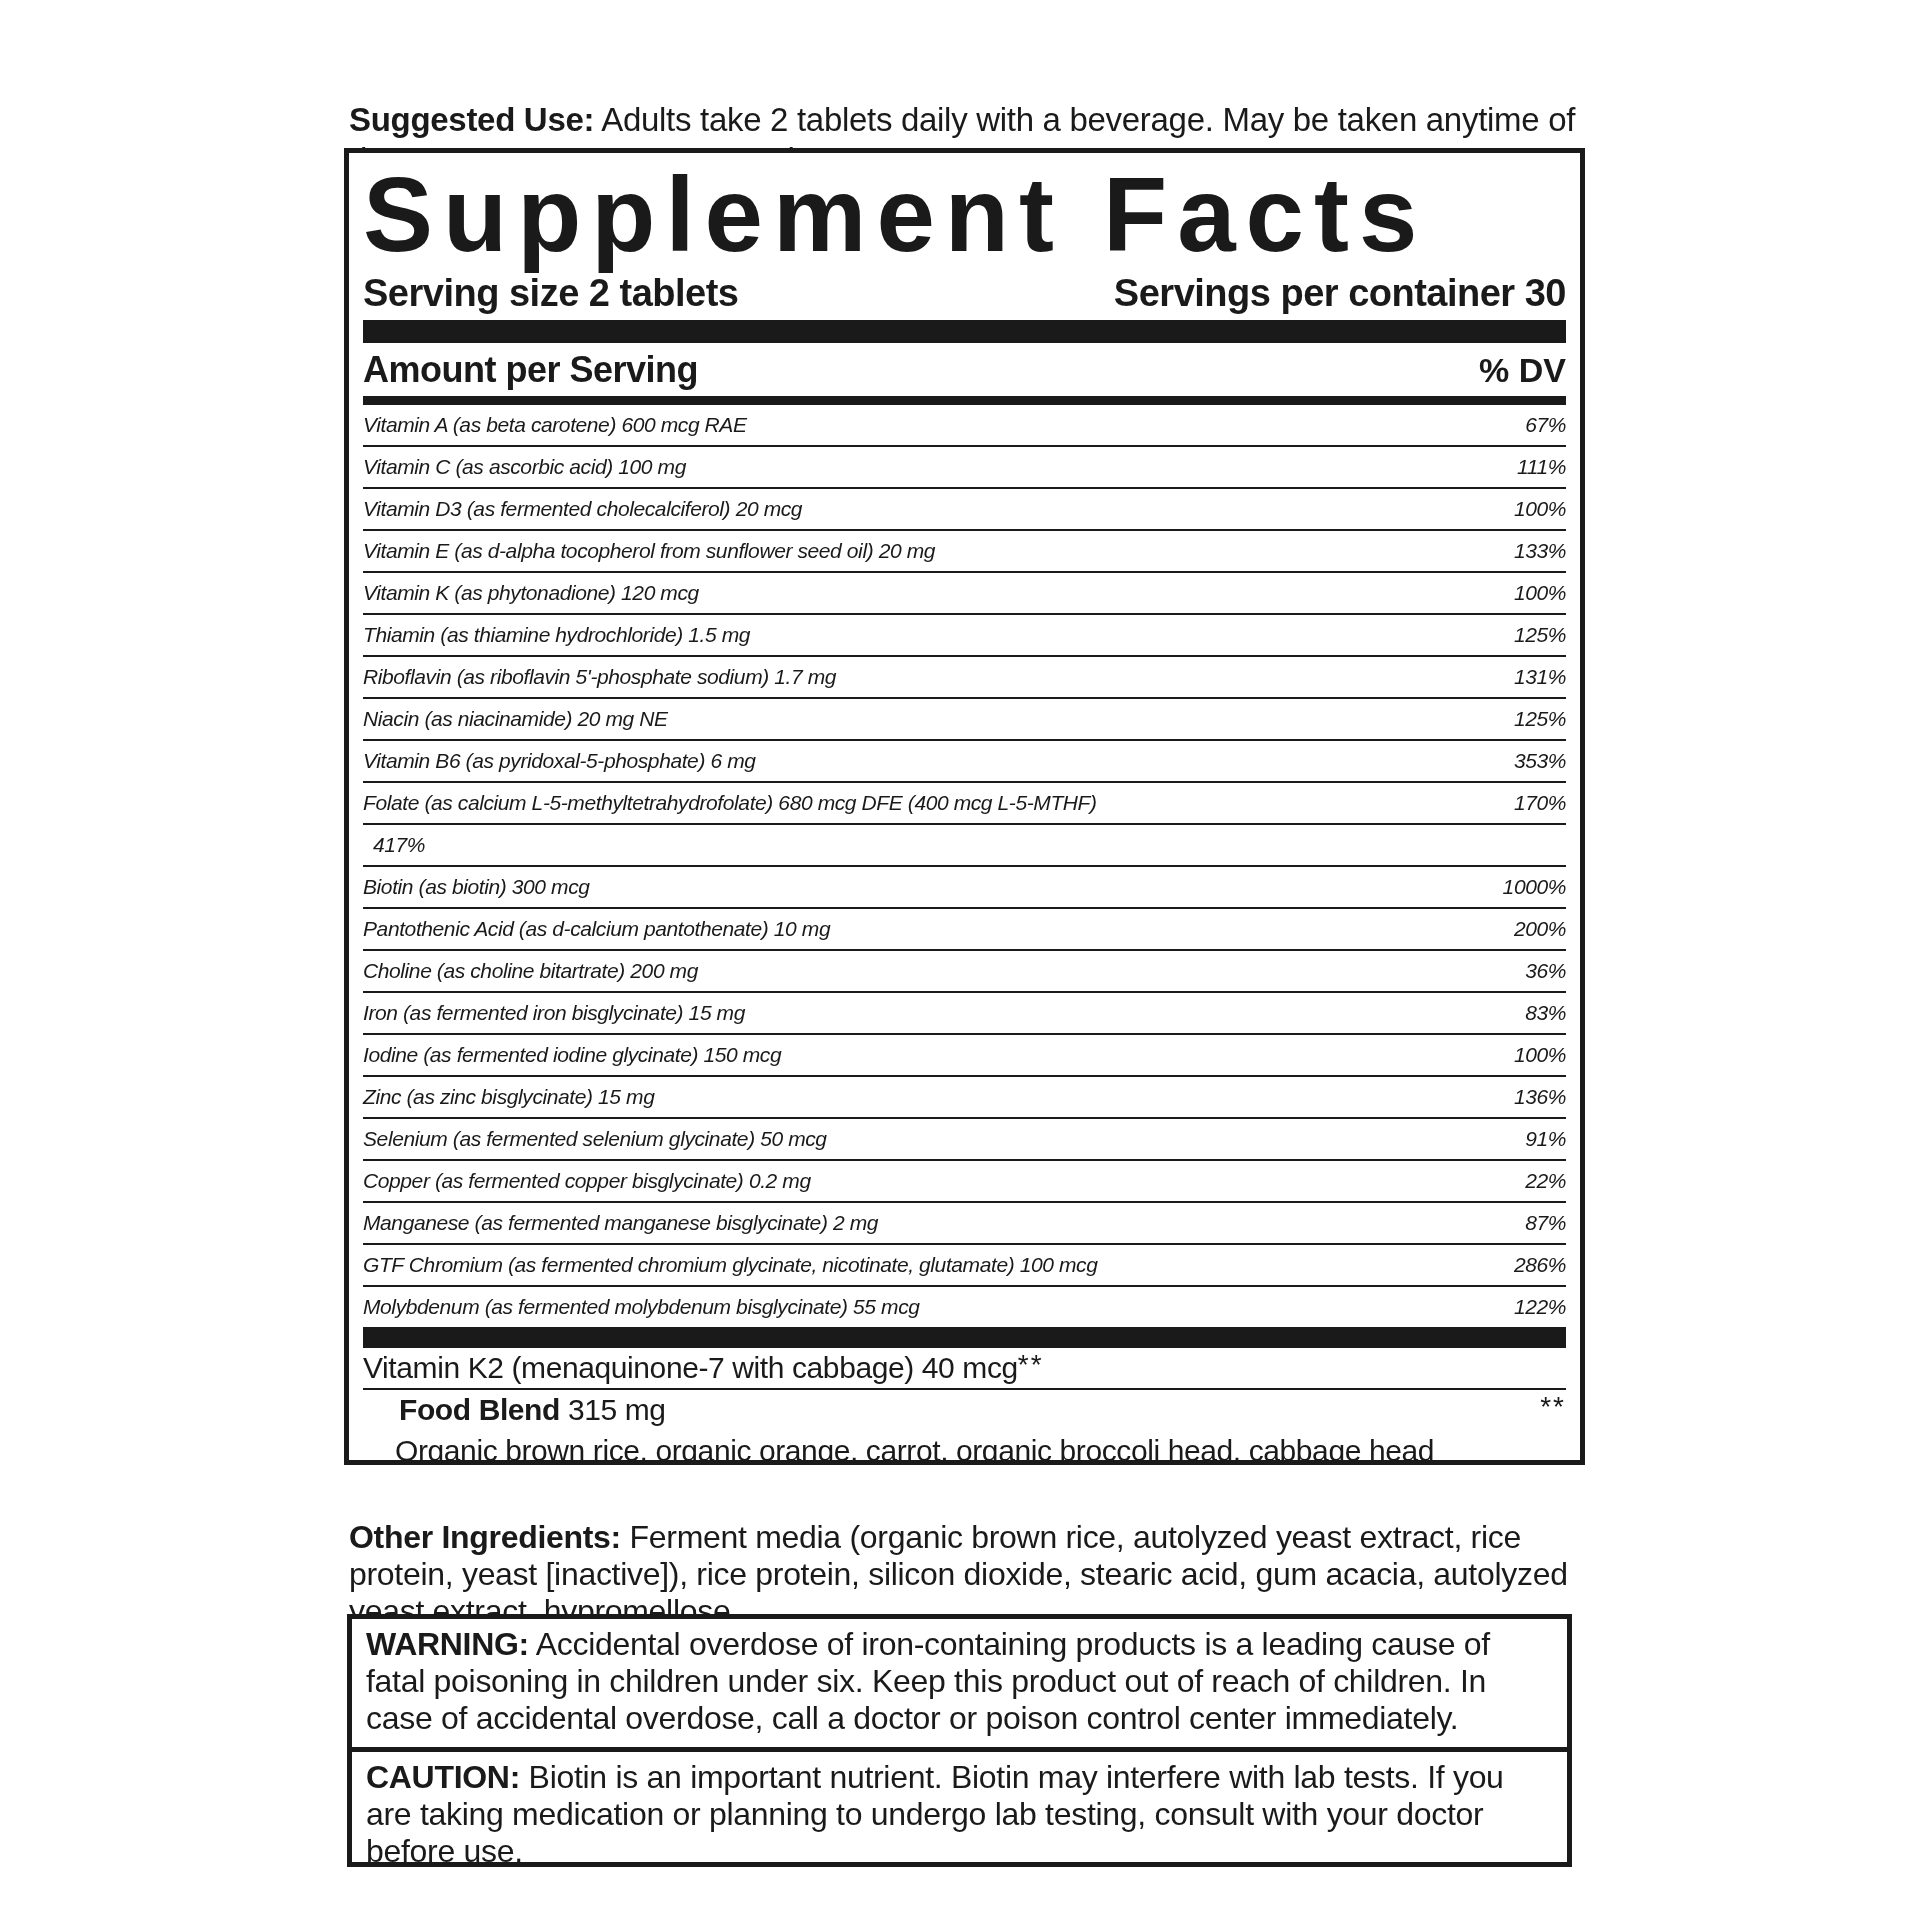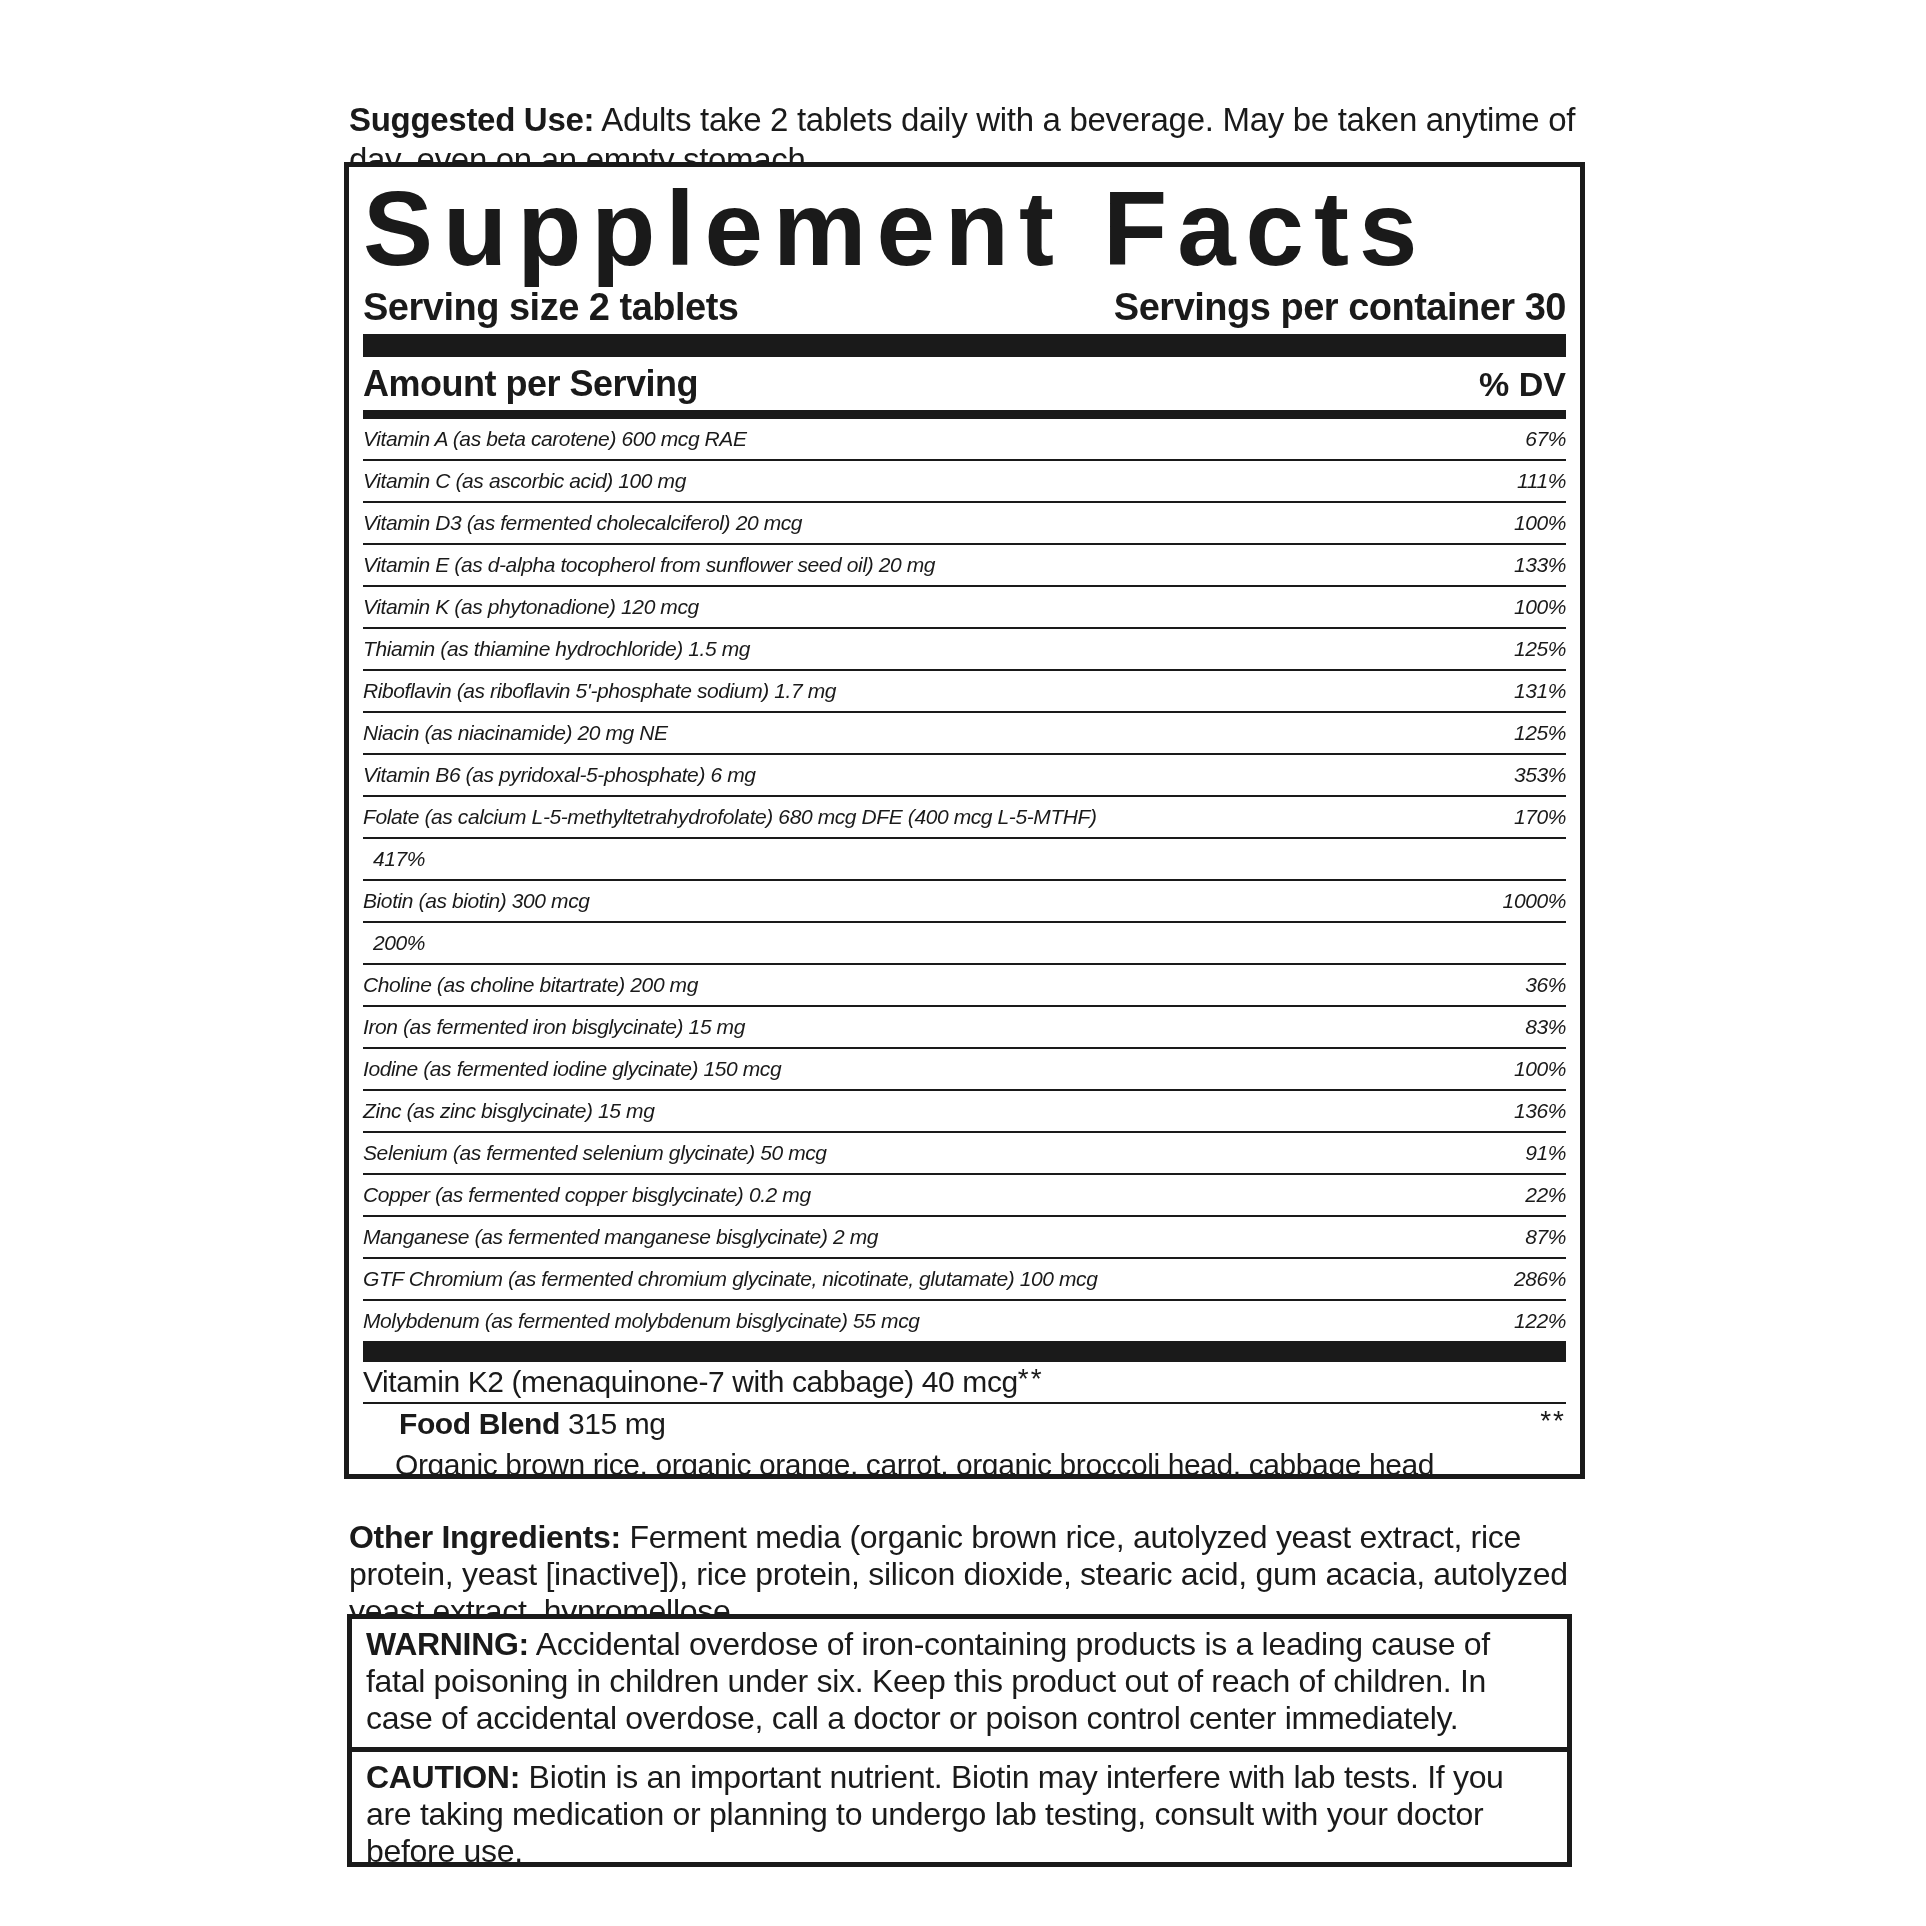--- a/index.html
+++ b/index.html
@@ -10,21 +10,21 @@
     overflow:hidden;
   }
   .lead{font-weight:bold;}
   
   .suggested{
     position:absolute;left:349px;top:67px;width:1233px;
     font-size:33px;line-height:40px;letter-spacing:-0.3px;
   }
   
   .panel{
-    position:absolute;left:344px;top:162px;width:1241px;height:1317px;
+    position:absolute;left:344px;top:148px;width:1241px;height:1317px;
     border:5px solid #1a1a1a;box-sizing:border-box;
     padding:0 14px;overflow:hidden;background:#fff;
   }
   .panel-title{
     font-weight:bold;font-size:105px;line-height:1.02;
     letter-spacing:10px;white-space:nowrap;
     margin:8px 0 0 0;
   }
   .serving-row{
     display:flex;justify-content:space-between;align-items:flex-end;
@@ -159,20 +159,21 @@
       <div class="row">
         <span class="dv">417%</span>
       </div>
 
       <div class="row">
         <span class="nm">Biotin (as biotin) 300 mcg</span>
         <span class="dv">1000%</span>
       </div>
 
       <div class="row">
+        <span class="nm">Pantothenic Acid (as d-calcium pantothenate) 10 mg</span>
         <span class="dv">200%</span>
       </div>
 
       <div class="row">
         <span class="nm">Choline (as choline bitartrate) 200 mg</span>
         <span class="dv">36%</span>
       </div>
 
       <div class="row">
         <span class="nm">Iron (as fermented iron bisglycinate) 15 mg</span>

